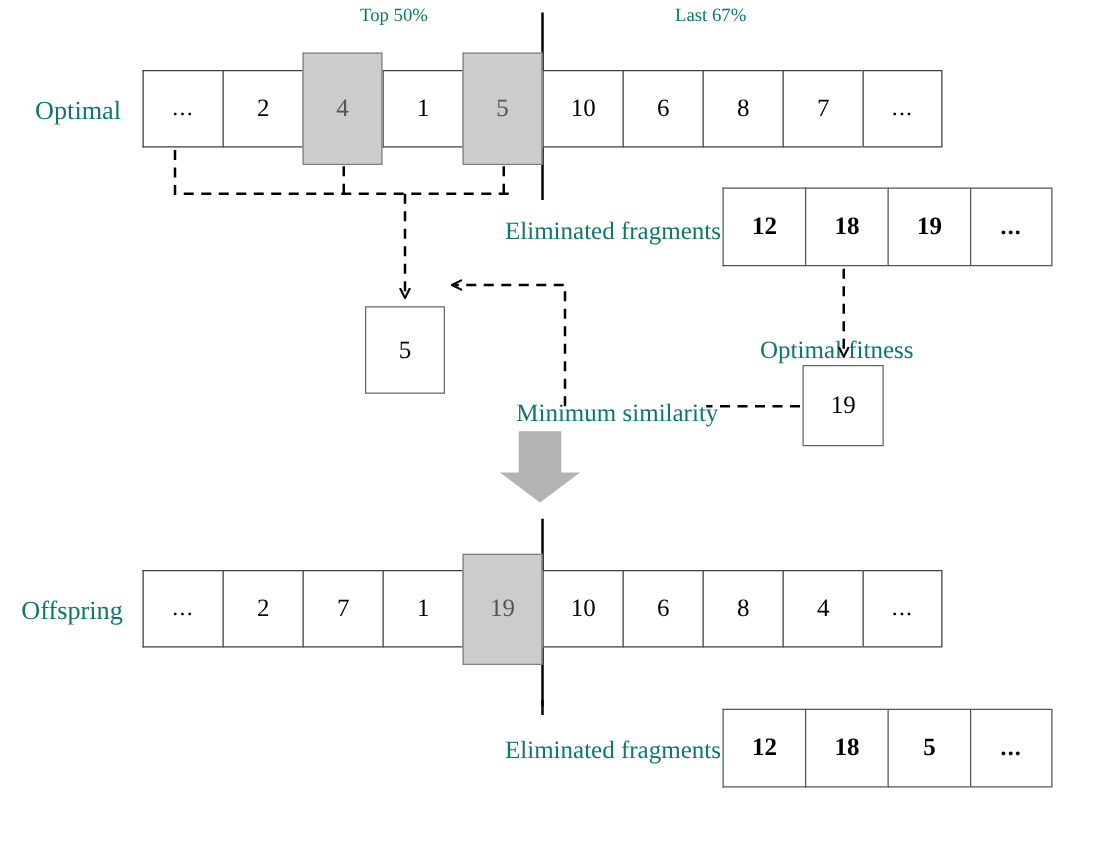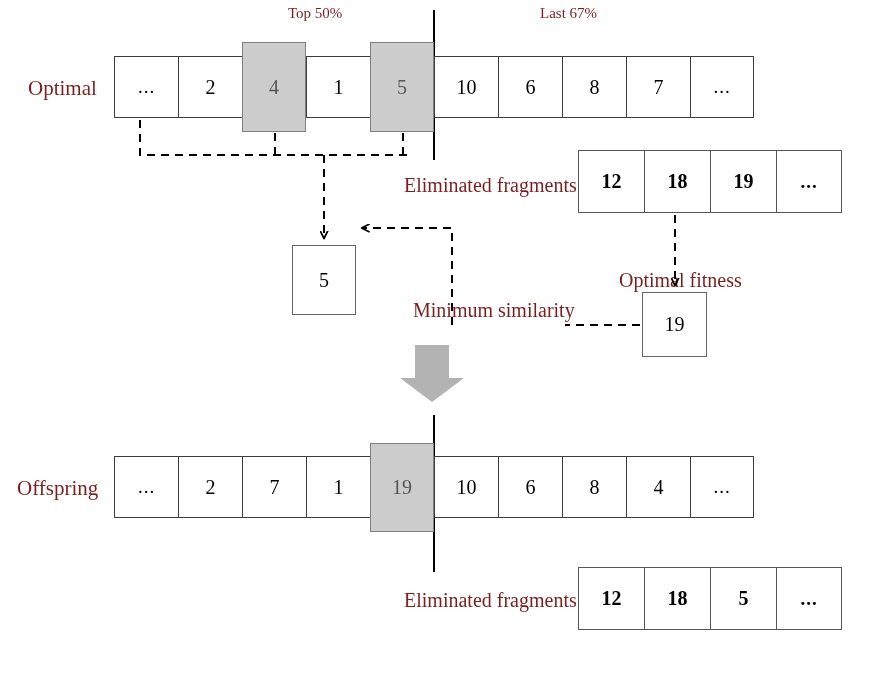--- a/index.html
+++ b/index.html
@@ -13,21 +13,21 @@
     width: 887px;
     height: 674px;
     background: #ffffff;
     font-family: "Liberation Serif", "DejaVu Serif", serif;
     overflow: hidden;
   }
 
   
   .label {
     position: absolute;
-    color: #7f1d1d;
+    color: #0f766e;
     white-space: nowrap;
     line-height: 1;
   }
   .label.row-name   { font-size: 21px; }
   .label.caption    { font-size: 15px; }
   .label.annot      { font-size: 20px; }
 
   
   .seq {
     position: absolute;
@@ -133,25 +133,25 @@
 
   <div class="minitable" id="elim-top" style="left:578px; top:150px;">
       <div class="cell">12</div>
       <div class="cell">18</div>
       <div class="cell">19</div>
       <div class="cell dots">...</div>
     </div>
 
   <div class="box" style="left:292px; top:245px; width:64px; height:70px;">5</div>
 
-  <div class="label annot" style="left:608px; top:270px;margin-left:11px;">Optimal fitness</div>
+  <div class="label annot" style="left:608px; top:270px;">Optimal fitness</div>
 
   <div class="box" style="left:642px; top:292px; width:65px; height:65px;">19</div>
 
-  <div class="label annot" style="left:413px; top:300px;">Minimum similarity</div>
+  <div class="label annot" style="left:413px; top:321px;">Minimum similarity</div>
 
   <div class="vrule" style="left:433px; top:415px; height:150px;"></div>
 
   <div class="label row-name" style="left:17px; top:478px;">Offspring</div>
 
   <div class="seq" id="offspring-seq" style="left:114px; top:456px;">
       <div class="cell dots">...</div>
       <div class="cell">2</div>
       <div class="cell">7</div>
       <div class="cell">1</div>

